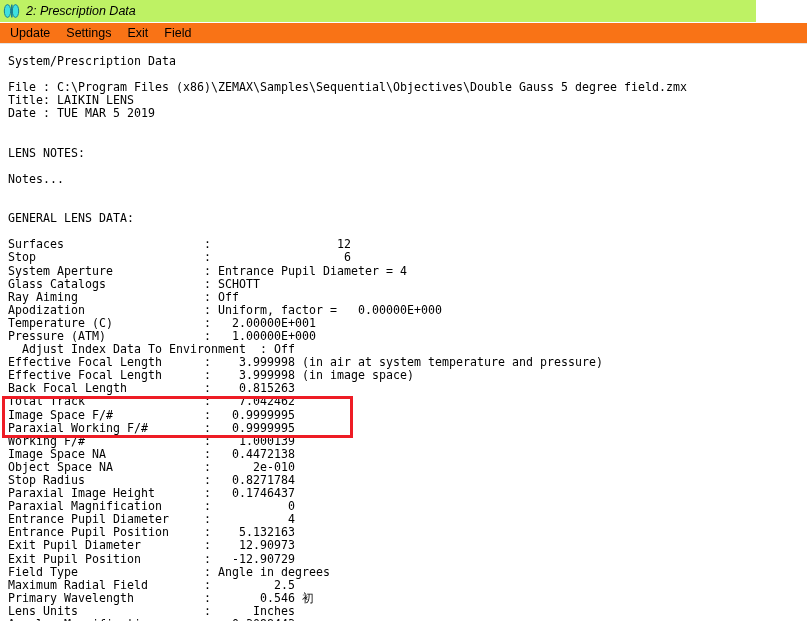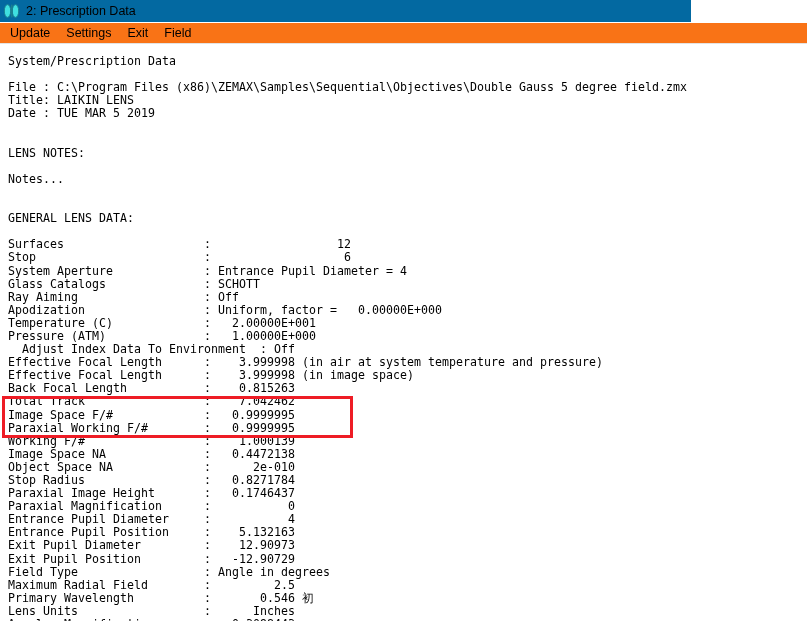--- a/index.html
+++ b/index.html
@@ -13,24 +13,25 @@
     position: relative;
     overflow: hidden;
     font-family: "Liberation Sans", sans-serif;
     -webkit-font-smoothing: none;
   }
 
   
   #titlebar {
     position: absolute;
     left: 0; top: 0;
-    width: 691px; height: 22px;
+    width: 756px; height: 22px;
     display: flex;
     align-items: center;
-    background: #0369a1;
+    background: #bef264;
+    font-style: italic;
   }
   #app-icon {
     width: 18px; height: 16px;
     margin-left: 3px;
     flex: 0 0 auto;
     display: block;
   }
   #title-text {
     font-size: 12.5px;
     color: #000000;

